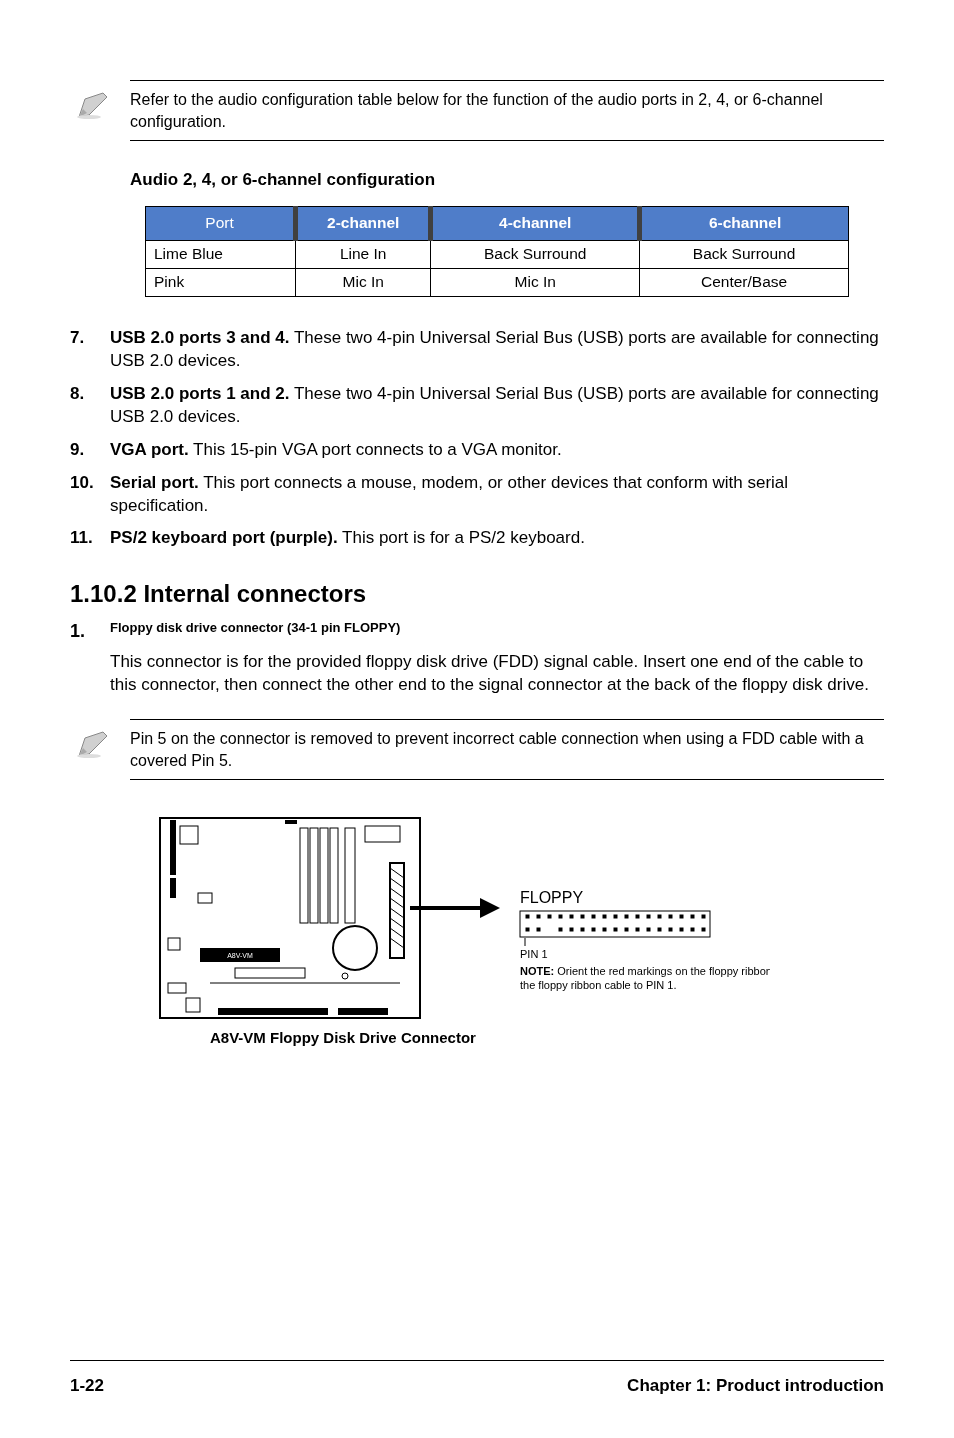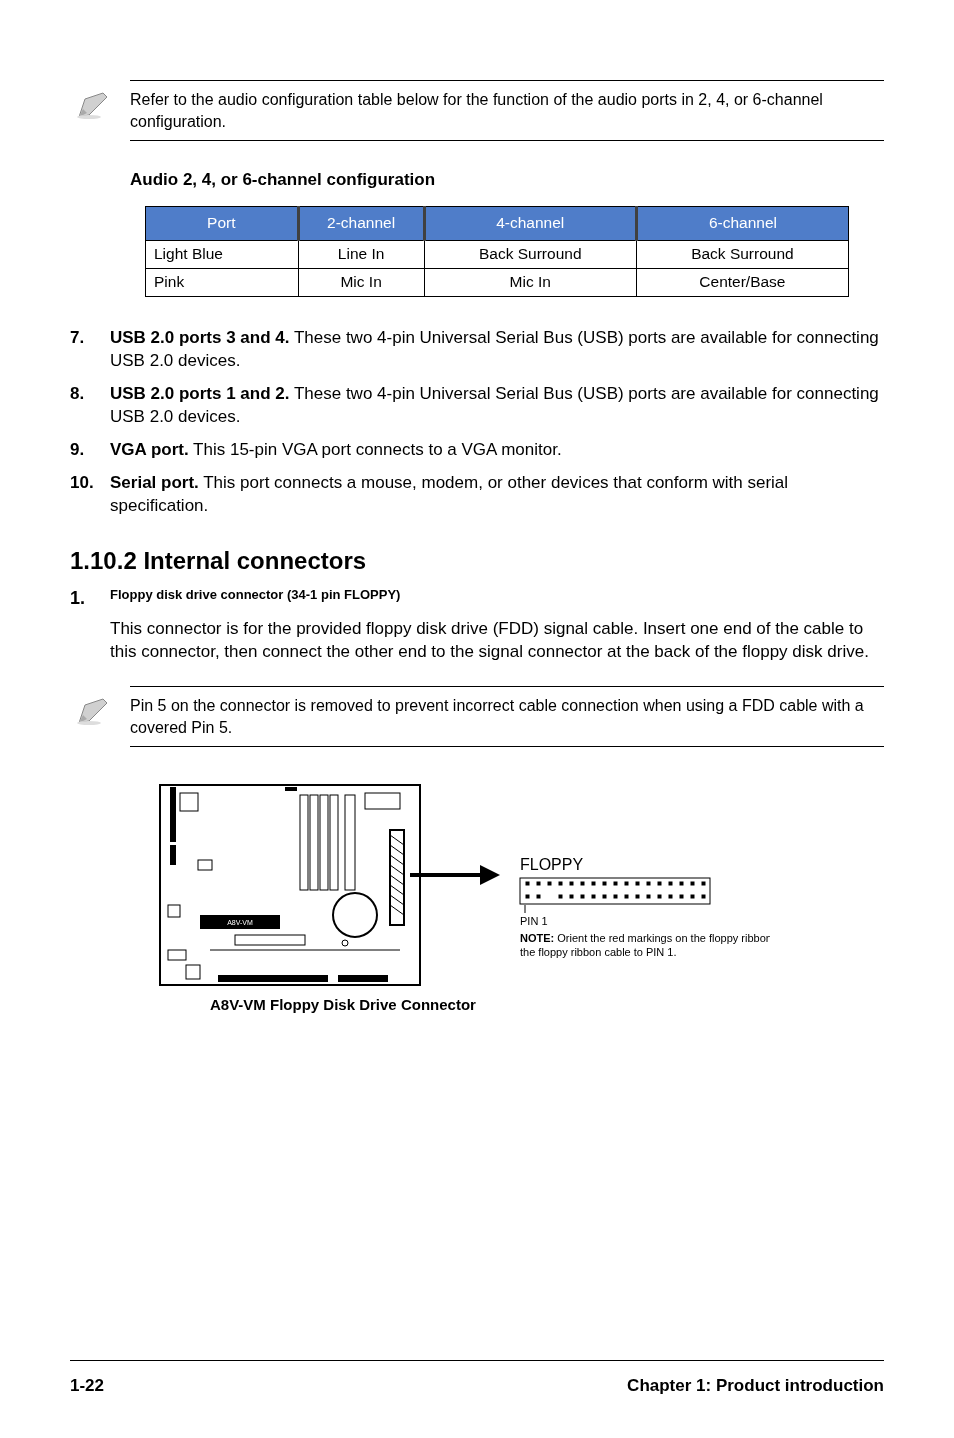--- a/index.html
+++ b/index.html
@@ -44,21 +44,21 @@
     font-size: 15.5px;
   }
   th {
     background: #4f7dc9;
     color: #fff;
     font-weight: normal;
     text-align: center;
     padding: 6px 0;
     border: none;
   }
-  th~th { border-left: 3px solid #404040; }
+  th~th { border-left: 5px solid #404040; font-weight: bold; }
   td {
     border: 1px solid #000;
     padding: 3px 8px;
     text-align: center;
   }
   td:first-child { text-align: left; padding-left: 8px; }
   .list-wrap { margin-bottom: 28px; }
   .list-item {
     display: flex;
     margin-bottom: 10px;
@@ -127,21 +127,21 @@
 
 <table>
   <tbody>
       <tr>
     <th>Port</th>
     <th>2-channel</th>
     <th>4-channel</th>
     <th>6-channel</th>
   </tr>
   <tr>
-    <td>Light Blue</td>
+    <td>Lime Blue</td>
     <td>Line In</td>
     <td>Back Surround</td>
     <td>Back Surround</td>
   </tr>
   <tr>
     <td>Pink</td>
     <td>Mic In</td>
     <td>Mic In</td>
     <td>Center/Base</td>
   </tr>
@@ -157,20 +157,24 @@
     <div class="num">8.</div>
     <div class="body"><span class="lead">USB 2.0 ports 1 and 2.</span><span> These two 4-pin Universal Serial Bus (USB) ports are available for connecting USB 2.0 devices.</span></div>
   </div>
   <div class="list-item">
     <div class="num">9.</div>
     <div class="body"><span class="lead">VGA port.</span><span> This 15-pin VGA port connects to a VGA monitor.</span></div>
   </div>
   <div class="list-item">
     <div class="num">10.</div>
     <div class="body"><span class="lead">Serial port.</span><span> This port connects a mouse, modem, or other devices that conform with serial specification.</span></div>
+  </div>
+  <div class="list-item">
+    <div class="num">11.</div>
+    <div class="body"><span class="lead">PS/2 keyboard port (purple).</span><span> This port is for a PS/2 keyboard.</span></div>
   </div>
 </div>
 
 <h2 class="section">1.10.2 Internal connectors</h2>
 
 <div class="sub-item">
   <div class="sub-num">1.</div>
   <div class="sub-title">Floppy disk drive connector (34-1 pin FLOPPY)</div>
 </div>
 <div class="sub-body">This connector is for the provided floppy disk drive (FDD) signal cable. Insert one end of the cable to this connector, then connect the other end to the signal connector at the back of the floppy disk drive.</div>

